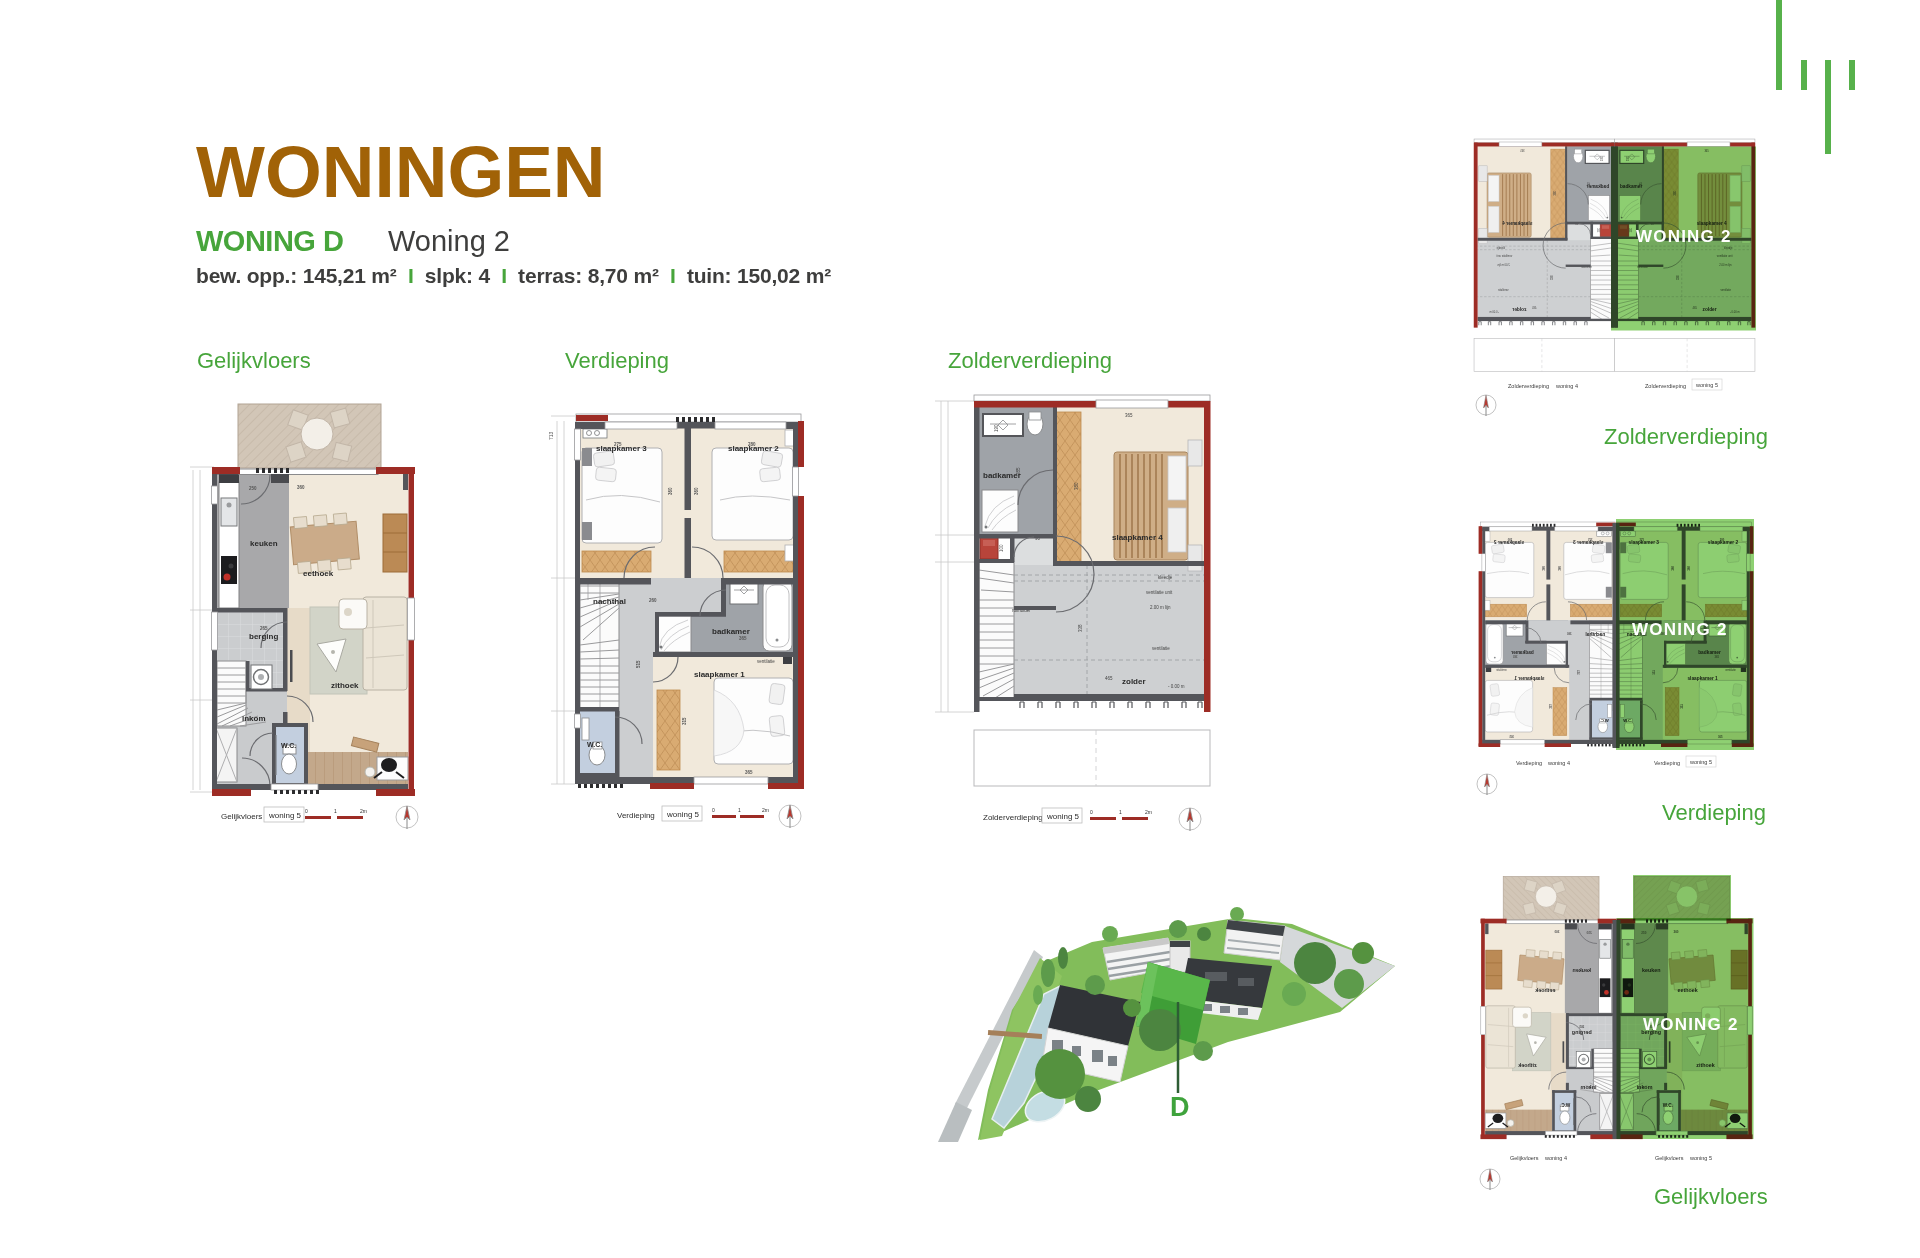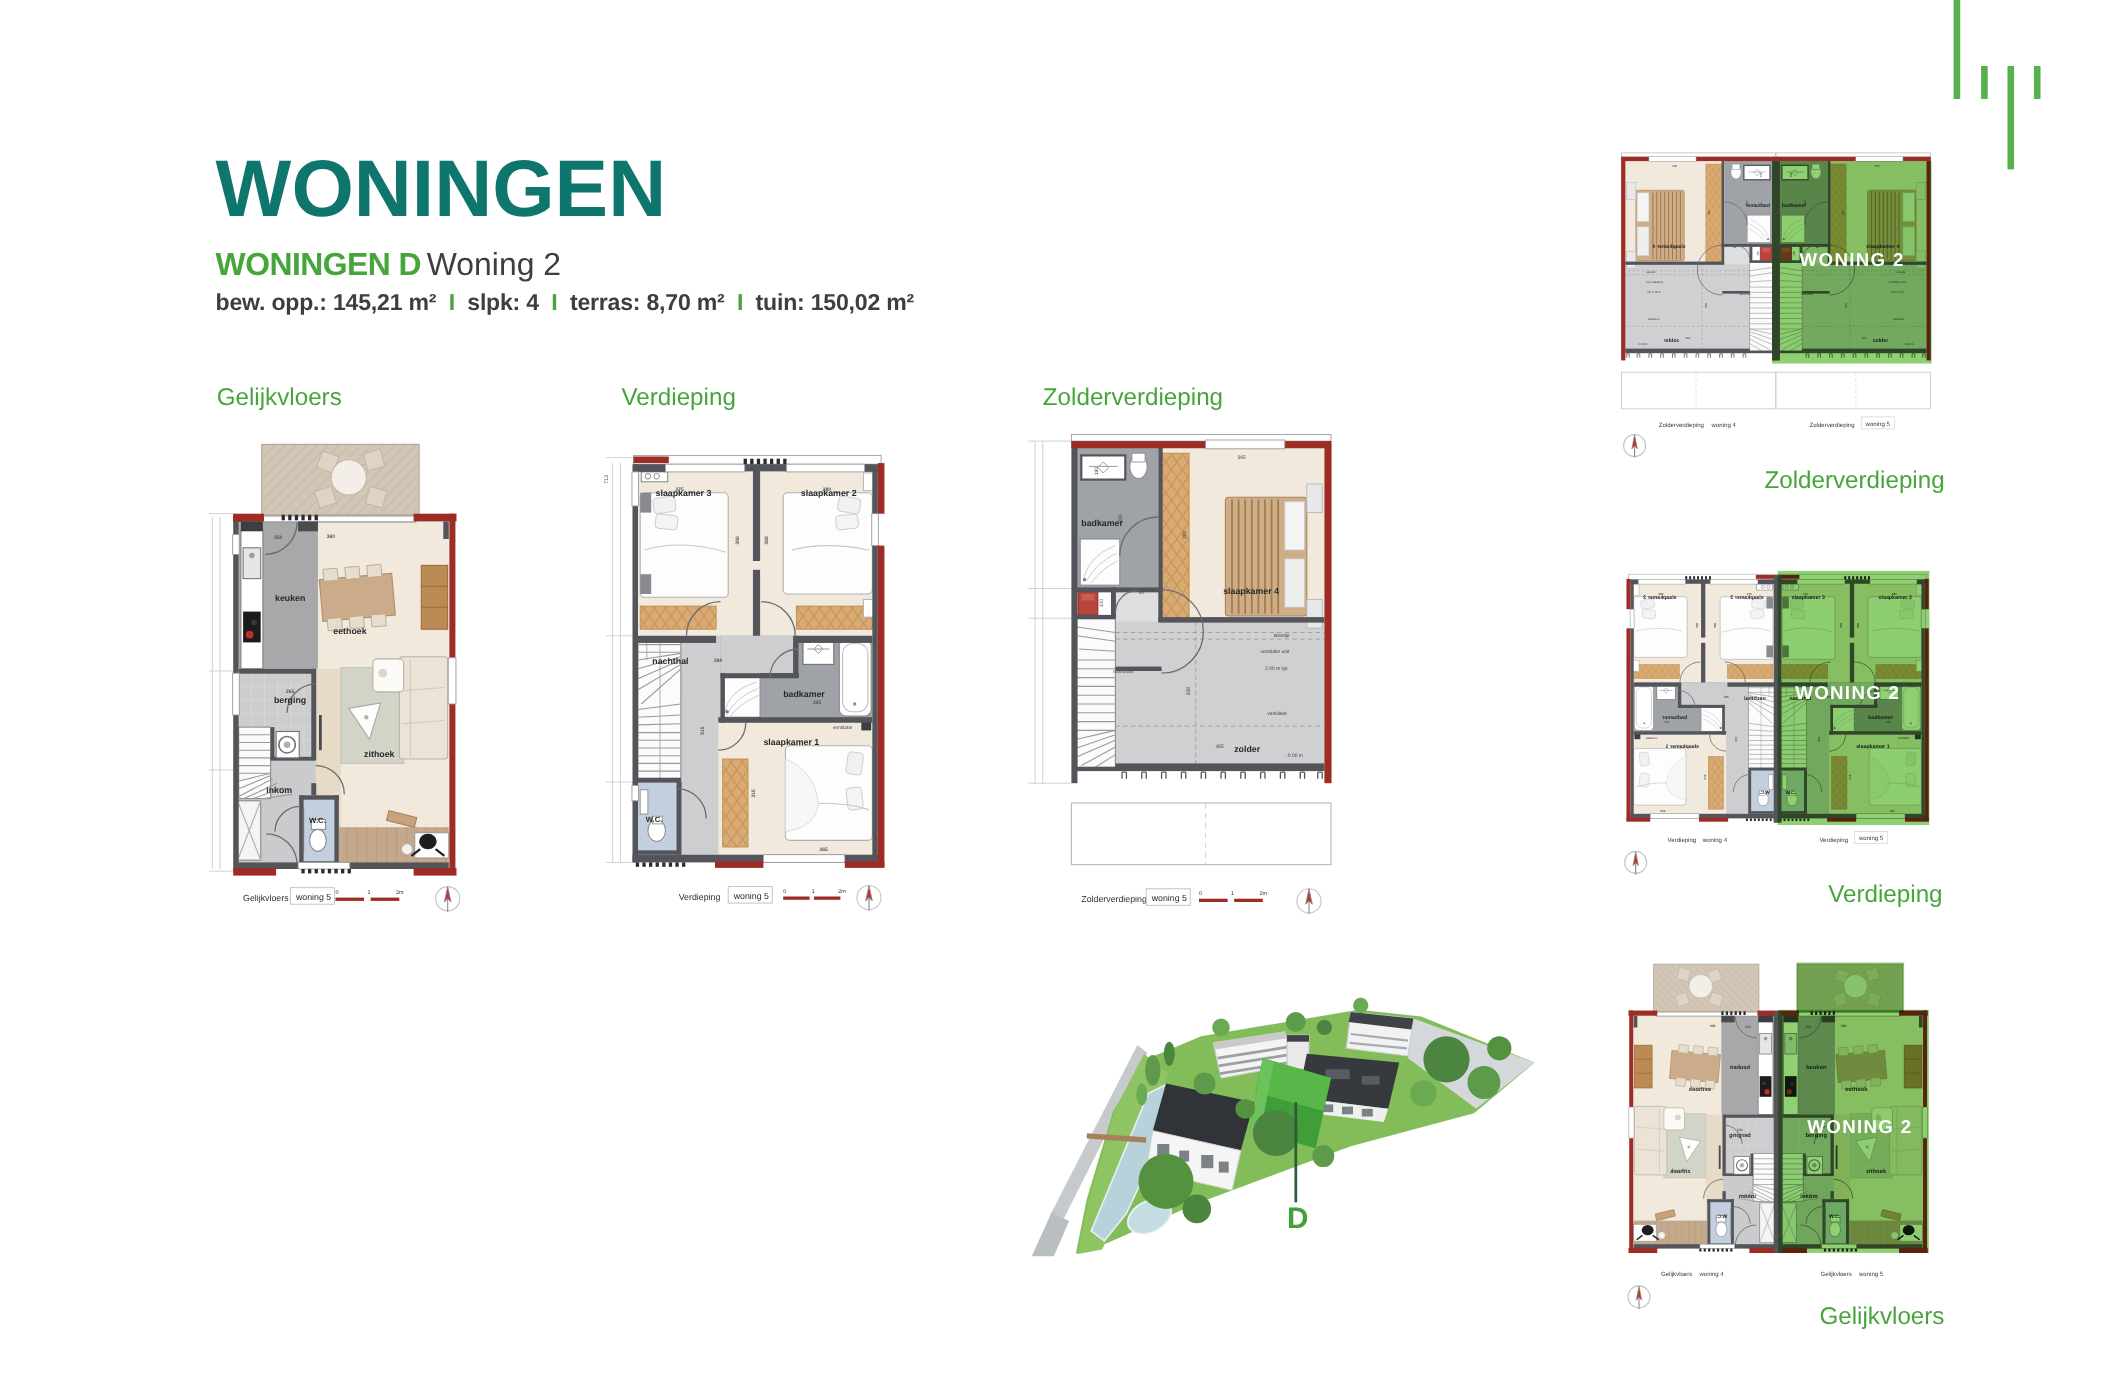--- a/index.html
+++ b/index.html
@@ -11,23 +11,23 @@
 </style>
 </head>
 <body>
 <div id="page">
 
   <div class="abs" style="left:1776px;top:0;width:6px;height:90px;background:#57b14b;"></div>
   <div class="abs" style="left:1801px;top:60px;width:6px;height:30px;background:#57b14b;"></div>
   <div class="abs" style="left:1825px;top:60px;width:6px;height:94px;background:#57b14b;"></div>
   <div class="abs" style="left:1849px;top:60px;width:6px;height:30px;background:#57b14b;"></div>
 
-  <div class="abs" style="left:196px;top:130px;font-size:73px;font-weight:bold;letter-spacing:0px;color:#0f766e;">WONINGEN</div>
-
-  <div class="abs" style="left:196px;top:225px;font-size:29px;font-weight:bold;letter-spacing:-0.5px;color:#47a53b;">WONINGEN D</div>
+  <div class="abs" style="left:196px;top:130px;font-size:73px;font-weight:bold;letter-spacing:0px;color:#a16207;">WONINGEN</div>
+
+  <div class="abs" style="left:196px;top:225px;font-size:29px;font-weight:bold;letter-spacing:-0.5px;color:#47a53b;">WONING D</div>
   <div class="abs" style="left:388px;top:225px;font-size:29px;color:#3e3e3d;">Woning 2</div>
 
   <div class="abs" style="left:196px;top:264px;font-size:21px;letter-spacing:-0.2px;color:#3e3e3d;font-weight:bold;">bew. opp.: 145,21 m² &nbsp;<b style="color:#47a53b;">I</b>&nbsp; slpk: 4 &nbsp;<b style="color:#47a53b;">I</b>&nbsp; terras: 8,70 m² &nbsp;<b style="color:#47a53b;">I</b>&nbsp; tuin: 150,02 m²</div>
 
   <div class="abs glabel" style="left:197px;top:348px;">Gelijkvloers</div>
   <div class="abs glabel" style="left:565px;top:348px;">Verdieping</div>
   <div class="abs glabel" style="left:948px;top:348px;">Zolderverdieping</div>
 
   <div class="abs glabel" style="left:1604px;top:424px;">Zolderverdieping</div>
   <div class="abs glabel" style="left:1662px;top:800px;">Verdieping</div>

